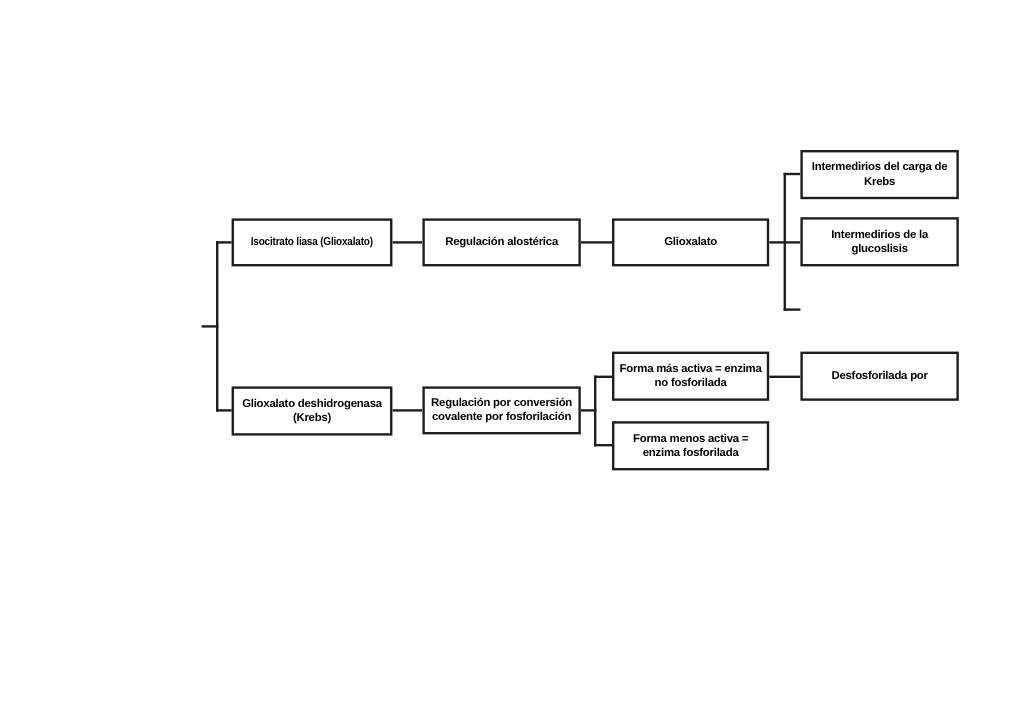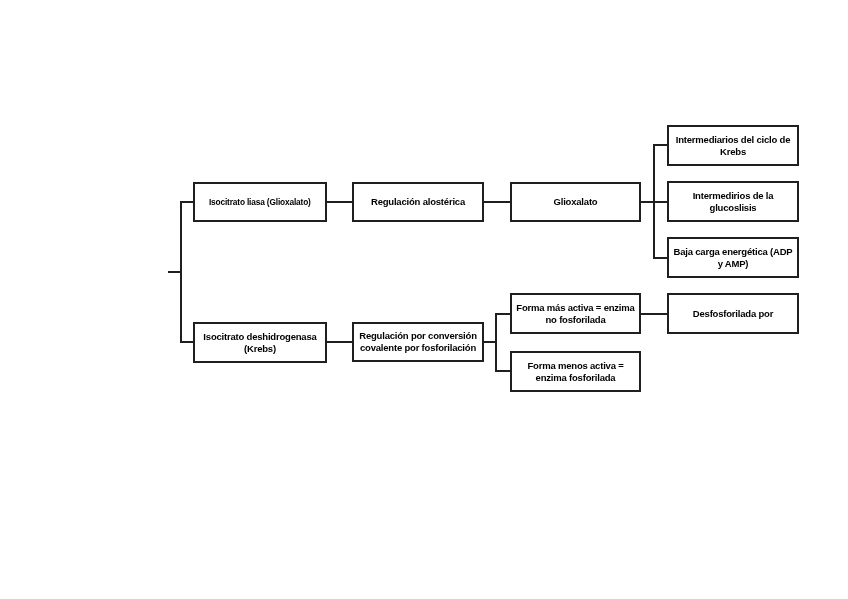--- a/index.html
+++ b/index.html
@@ -65,33 +65,30 @@
 
   <div class="node" style="left:352px;top:182px;width:132px;height:40px">
     <span>Regulación alostérica</span>
   </div>
 
   <div class="node" style="left:510px;top:182px;width:131px;height:40px">
     <span>Glioxalato</span>
   </div>
 
   <div class="node" style="left:667px;top:125px;width:132px;height:41px">
-    <span>Intermediarios del ciclo de Krebs</span>
+    <span>Intermedirios del carga de Krebs</span>
   </div>
 
   <div class="node" style="left:667px;top:181px;width:132px;height:41px">
     <span>Intermedirios de la glucoslisis</span>
   </div>
 
-  <div class="node" style="left:667px;top:237px;width:132px;height:41px">
-    <span>Baja carga energética (ADP y AMP)</span>
-  </div>
 
   <div class="node" style="left:193px;top:322px;width:134px;height:41px">
-    <span>Isocitrato deshidrogenasa (Krebs)</span>
+    <span>Glioxalato deshidrogenasa (Krebs)</span>
   </div>
 
   <div class="node" style="left:352px;top:322px;width:132px;height:40px">
     <span>Regulación por conversión covalente por fosforilación</span>
   </div>
 
   <div class="node" style="left:510px;top:351px;width:131px;height:41px">
     <span>Forma menos activa = enzima fosforilada</span>
   </div>
 

